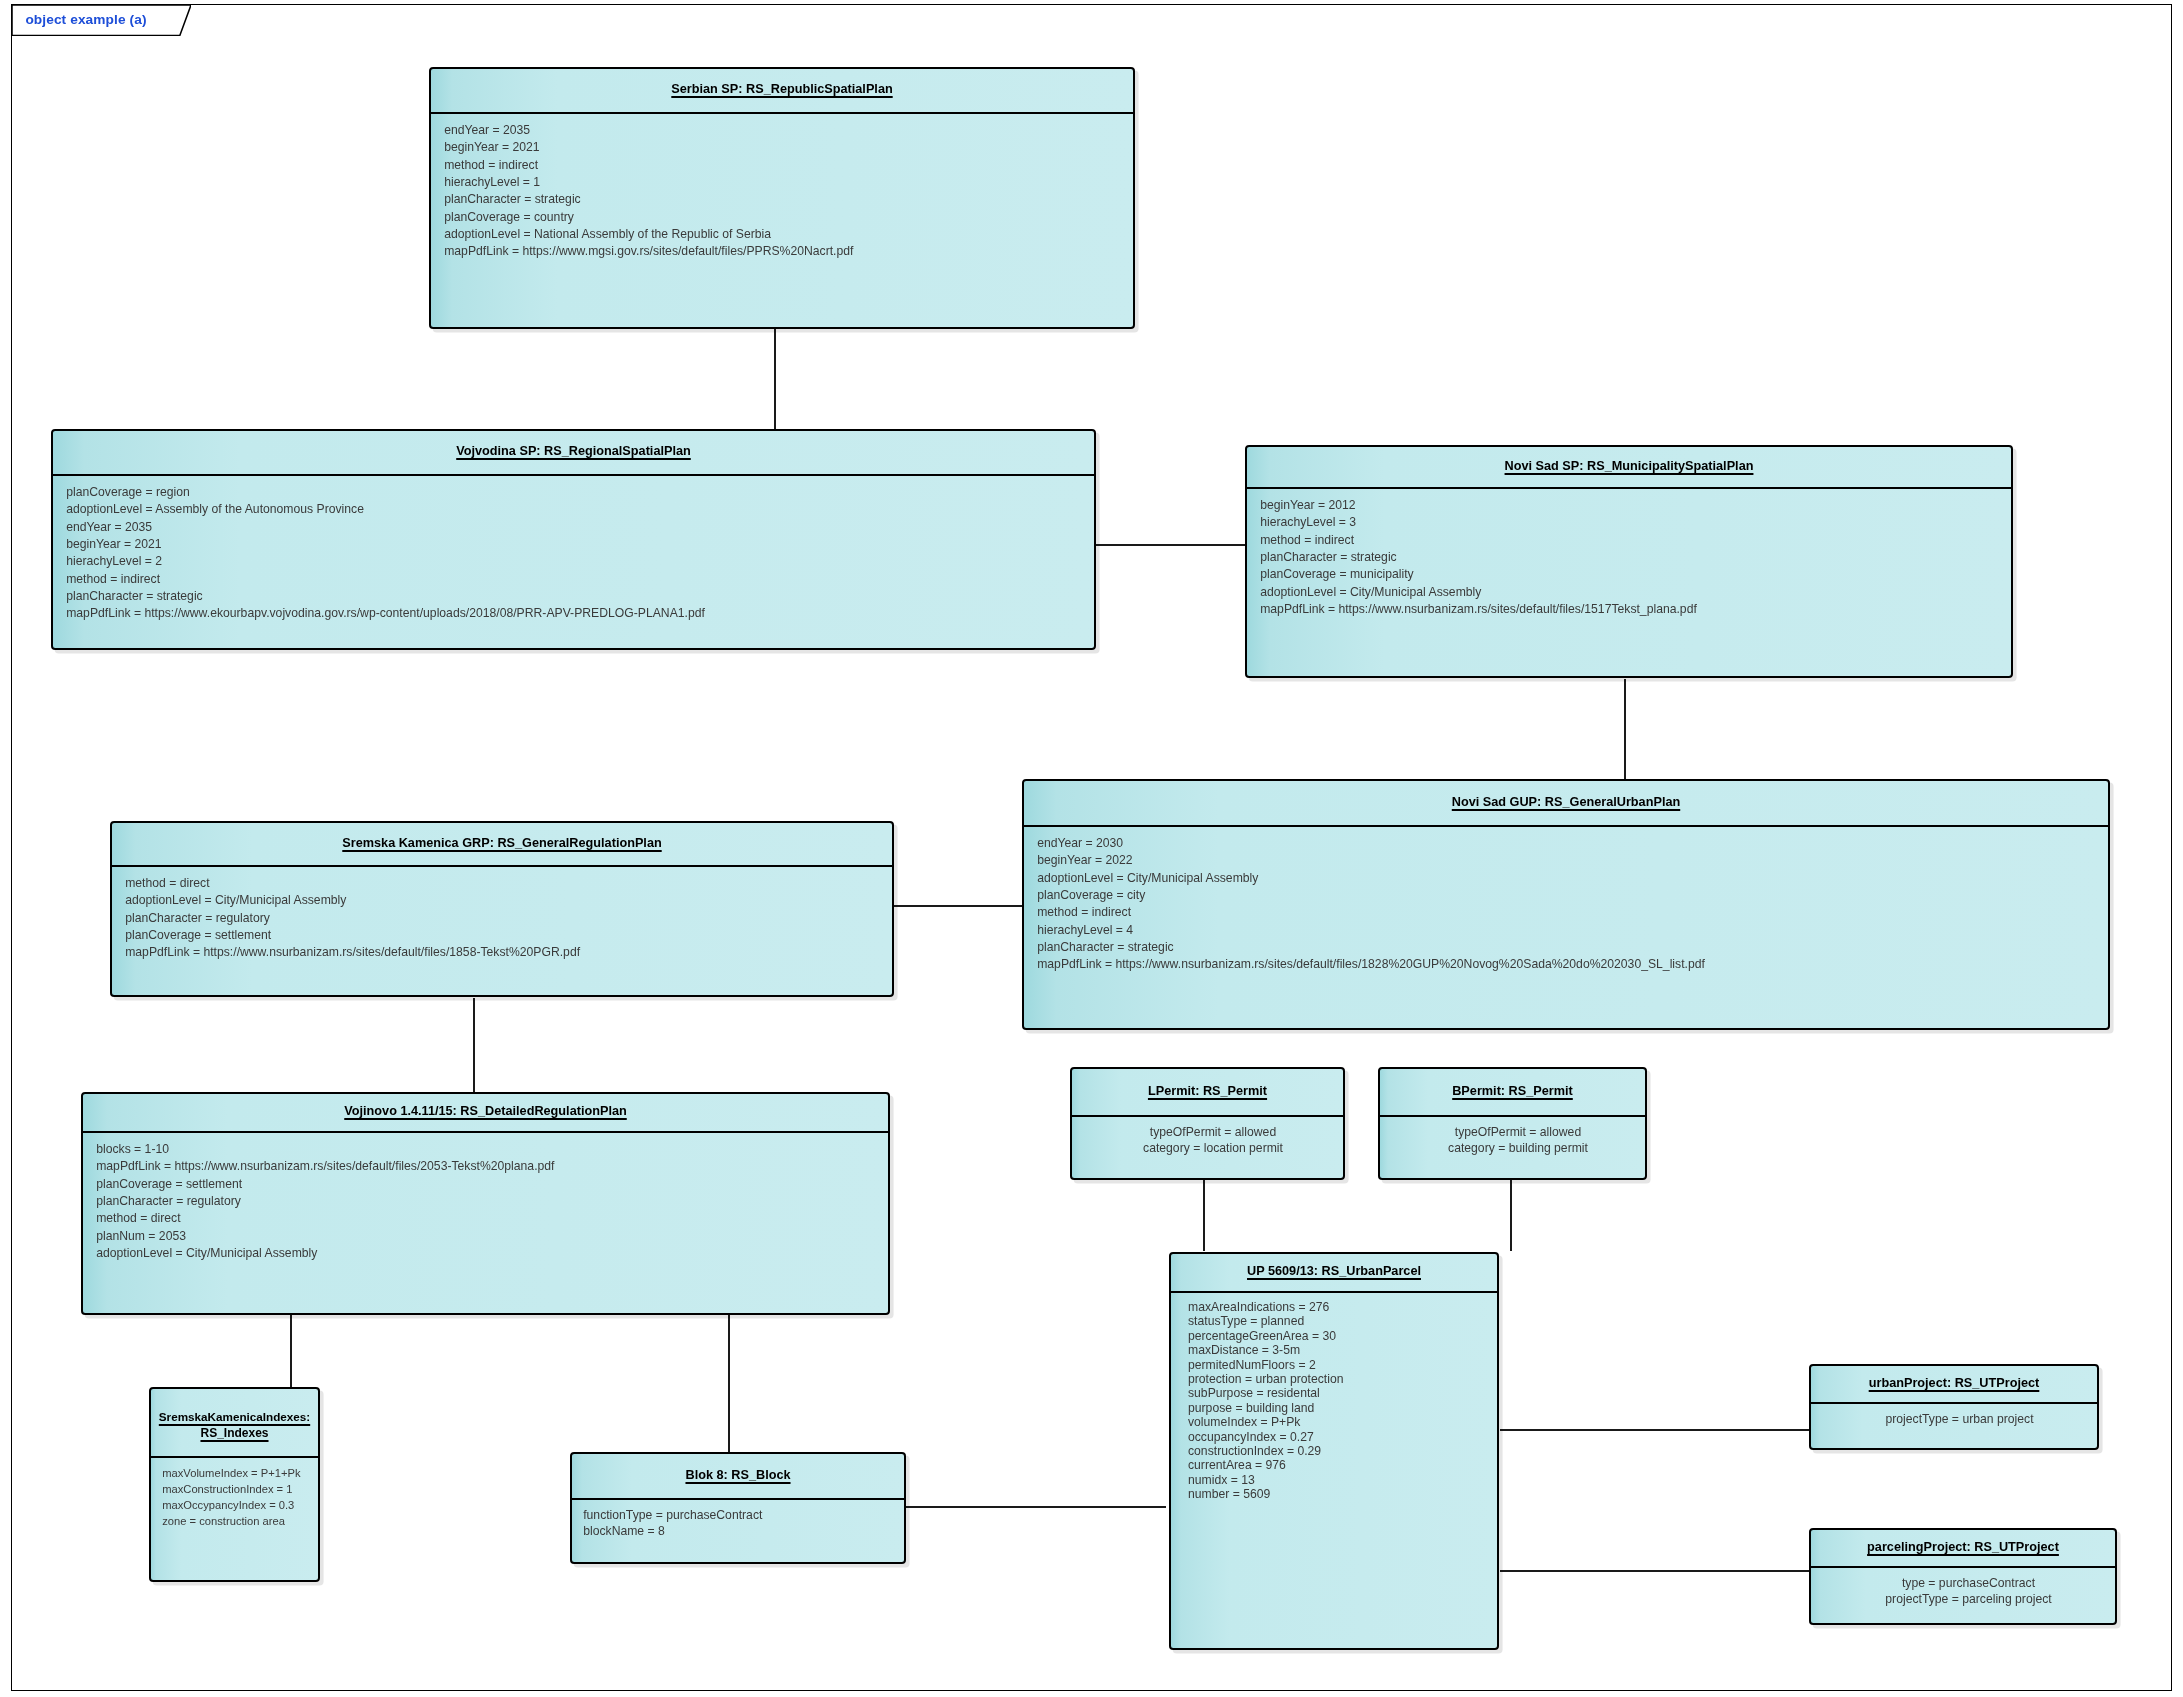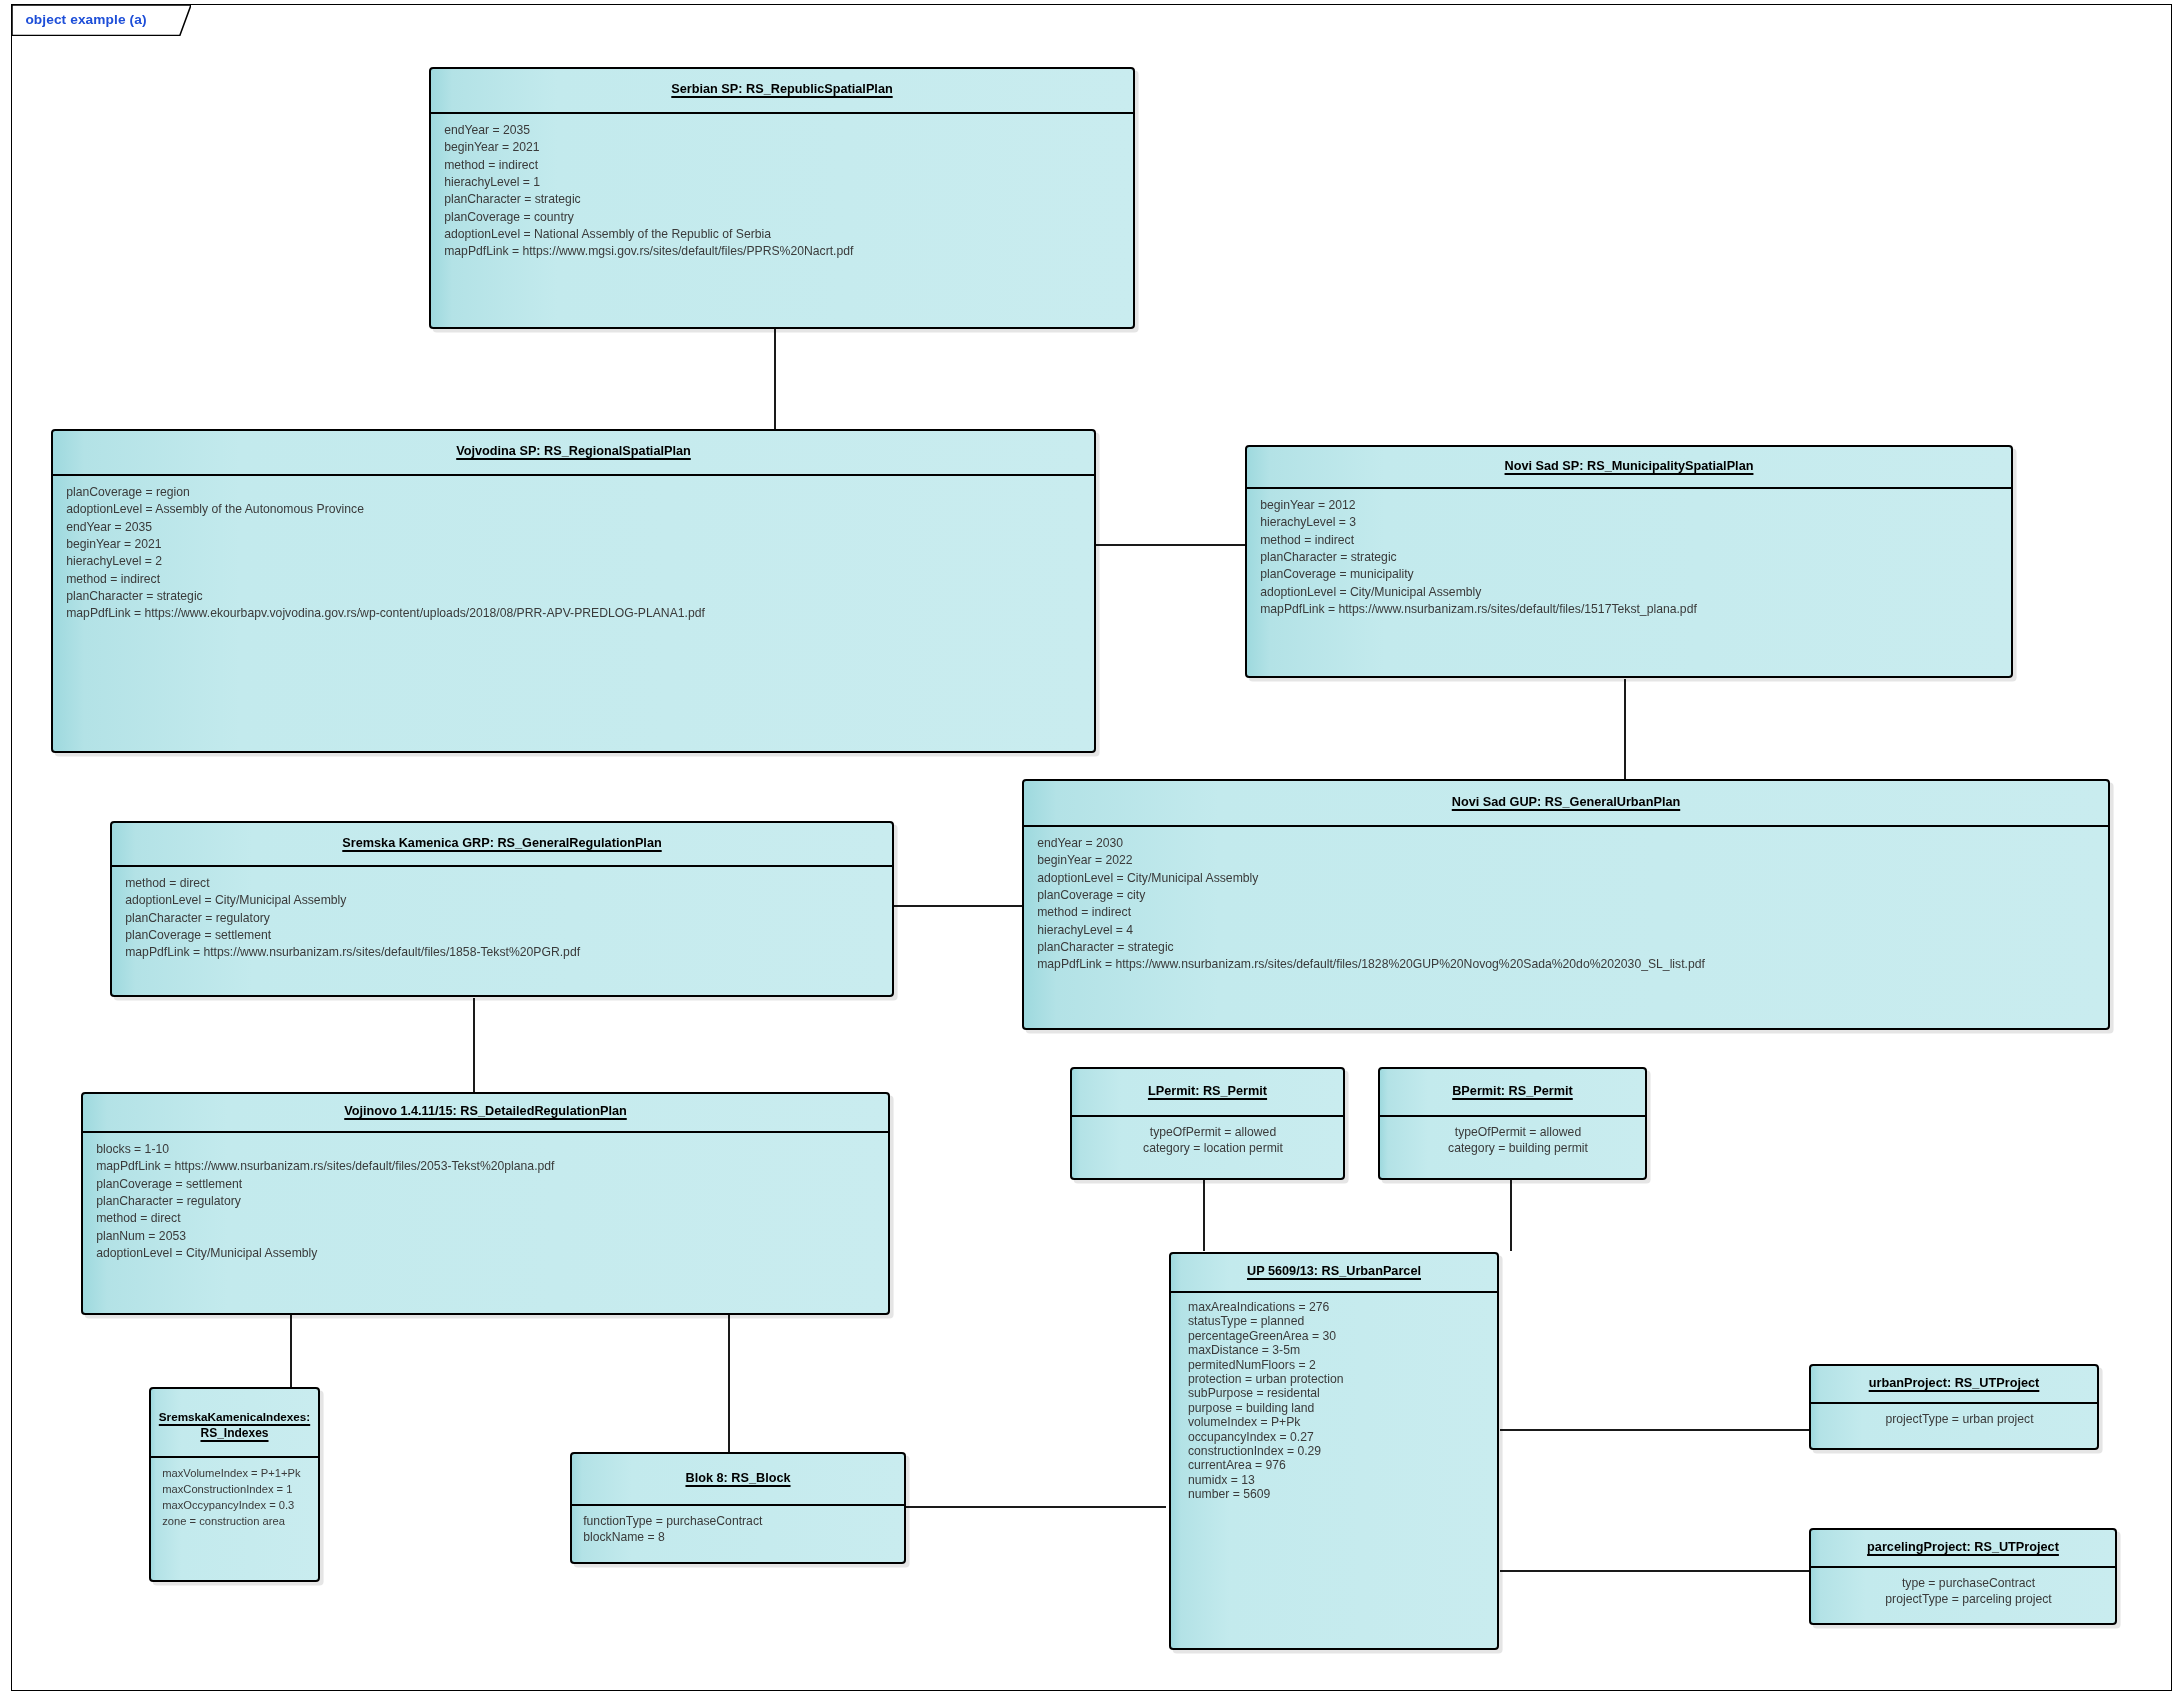--- a/index.html
+++ b/index.html
@@ -158,21 +158,21 @@
       <div class="attr">beginYear = 2021</div>
       <div class="attr">method = indirect</div>
       <div class="attr">hierachyLevel = 1</div>
       <div class="attr">planCharacter = strategic</div>
       <div class="attr">planCoverage = country</div>
       <div class="attr">adoptionLevel = National Assembly of the Republic of Serbia</div>
       <div class="attr">mapPdfLink = https://www.mgsi.gov.rs/sites/default/files/PPRS%20Nacrt.pdf</div>
     </div>
   </div>
 
-  <div class="obox" style="left:51px; top:429px; width:1045px; height:324px;">
+  <div class="obox" style="left:51px; top:429px; width:1045px; height:221px;">
     <div class="hdr" style="height:45px;">
       <span class="title-line">Vojvodina SP: RS_RegionalSpatialPlan</span>
     </div>
     <div class="body">
       <div class="attr">planCoverage = region</div>
       <div class="attr">adoptionLevel = Assembly of the Autonomous Province</div>
       <div class="attr">endYear = 2035</div>
       <div class="attr">beginYear = 2021</div>
       <div class="attr">hierachyLevel = 2</div>
       <div class="attr">method = indirect</div>
@@ -289,21 +289,21 @@
     </div>
     <div class="body" style="padding-left:11.2px;">
       <div class="attr" style="font-size:11.2px;">maxVolumeIndex = P+1+Pk</div>
       <div class="attr" style="font-size:11.2px;">maxConstructionIndex = 1</div>
       <div class="attr" style="font-size:11.2px;">maxOccypancyIndex = 0.3</div>
       <div class="attr" style="font-size:11.2px;">zone = construction area</div>
     </div>
   </div>
 
   <div class="obox compact" style="left:570px; top:1452px; width:336px; height:112px;">
-    <div class="hdr" style="height:52px;">
+    <div class="hdr" style="height:46px;">
       <span class="title-line">Blok 8: RS_Block</span>
     </div>
     <div class="body">
       <div class="attr">functionType = purchaseContract</div>
       <div class="attr">blockName = 8</div>
     </div>
   </div>
 
   <div class="obox compact center" style="left:1809px; top:1364px; width:290px; height:86px;">
     <div class="hdr" style="height:38px;">

